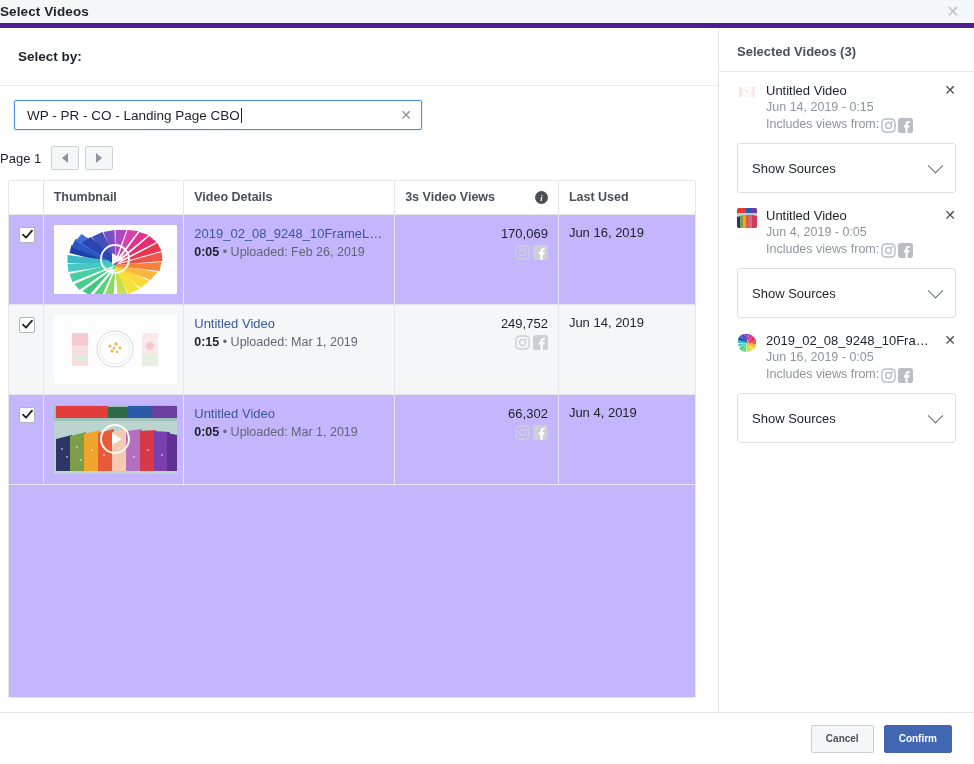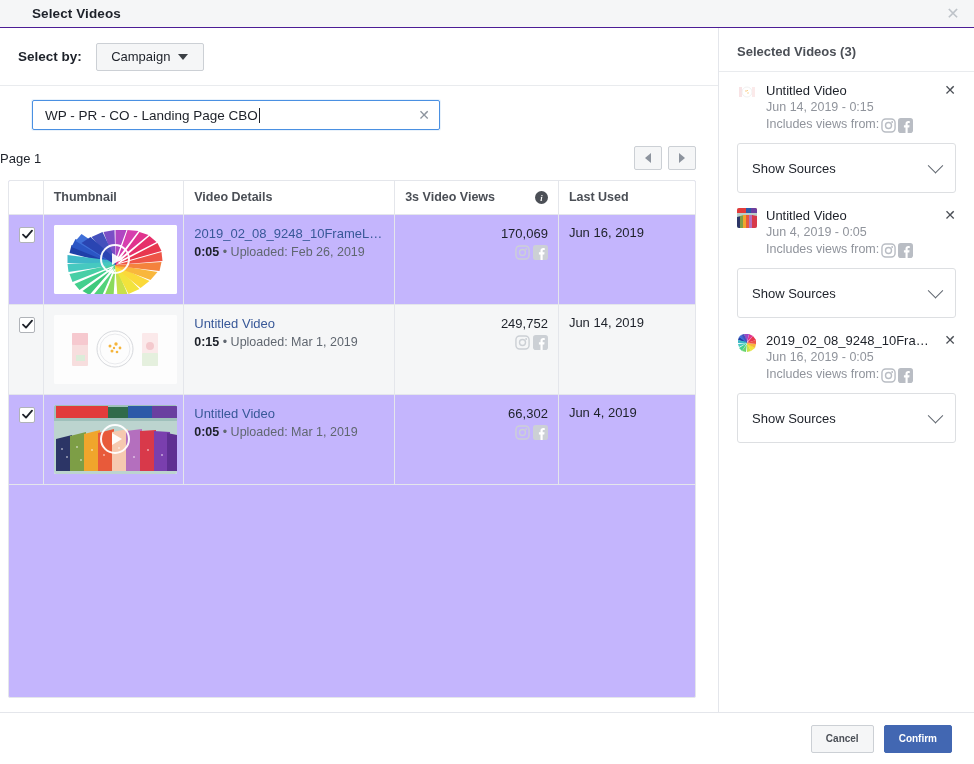--- a/index.html
+++ b/index.html
@@ -18,23 +18,23 @@
     width: 974px; height: 764px;
     display: flex; flex-direction: column;
     background: #fff;
   }
 
   
   .titlebar {
     height: 28px;
     flex: 0 0 28px;
     background: #f5f6f7;
-    border-bottom: 1px solid #4c1d95;
+    border-bottom: 5px solid #4c1d95;
     display: flex; align-items: center;
-    padding: 0 14px 0 32px;
+    padding: 0 14px 0 0;
     position: relative;
   }
   .titlebar-title {
     font-size: 13.5px;
     font-weight: bold;
     color: #1d2129;
     letter-spacing: 0.1px;
   }
   .titlebar-close {
     position: absolute;
@@ -100,21 +100,21 @@
   }
   .caret-down {
     width: 0; height: 0;
     border-left: 5px solid transparent;
     border-right: 5px solid transparent;
     border-top: 6px solid #3b4045;
   }
 
   
   .search-wrap {
-    padding: 14px 0 0 32px;
+    padding: 14px 0 0 14px;
     flex: 0 0 auto;
   }
   .search-box {
     position: relative;
     width: 408px; height: 30px;
     border: 1px solid #4a90e2;
     border-radius: 2px;
     background: #fff;
     display: flex; align-items: center;
     box-shadow: 0 0 0 1px rgba(74,144,226,0.12);
@@ -138,21 +138,21 @@
     width: 30px; height: 28px;
     display: flex; align-items: center; justify-content: center;
     color: #8d949e;
     font-size: 14px;
     cursor: pointer;
     user-select: none;
   }
 
   
   .pager {
-    display: flex; align-items: center; justify-content: space-between;
+    display: flex; align-items: center; justify-content: flex-start;
     gap: 10px;
     padding: 16px 22px 10px 0;
     flex: 0 0 auto;
   }
   .pager-label {
     font-size: 13px;
     color: #1d2129;
   }
   .pager-btns { display: flex; gap: 6px; }
   .pager-btn {
@@ -403,24 +403,20 @@
     <div class="titlebar-title">Select Videos</div>
     <div class="titlebar-close">✕</div>
   </div>
 
   <div class="body">
 
     <div class="left-pane">
 
       <div class="selectby-row">
         <div class="selectby-label">Select by:</div>
-        <div class="selectby-button">
-          <span>Campaign</span>
-          <span class="caret-down"></span>
-        </div>
       </div>
 
       <div class="search-wrap">
         <div class="search-box">
           <div class="search-value"><span>WP - PR - CO - Landing Page CBO</span><span class="search-caret"></span></div>
           <div class="search-clear">✕</div>
         </div>
       </div>
 
       <div class="pager">

